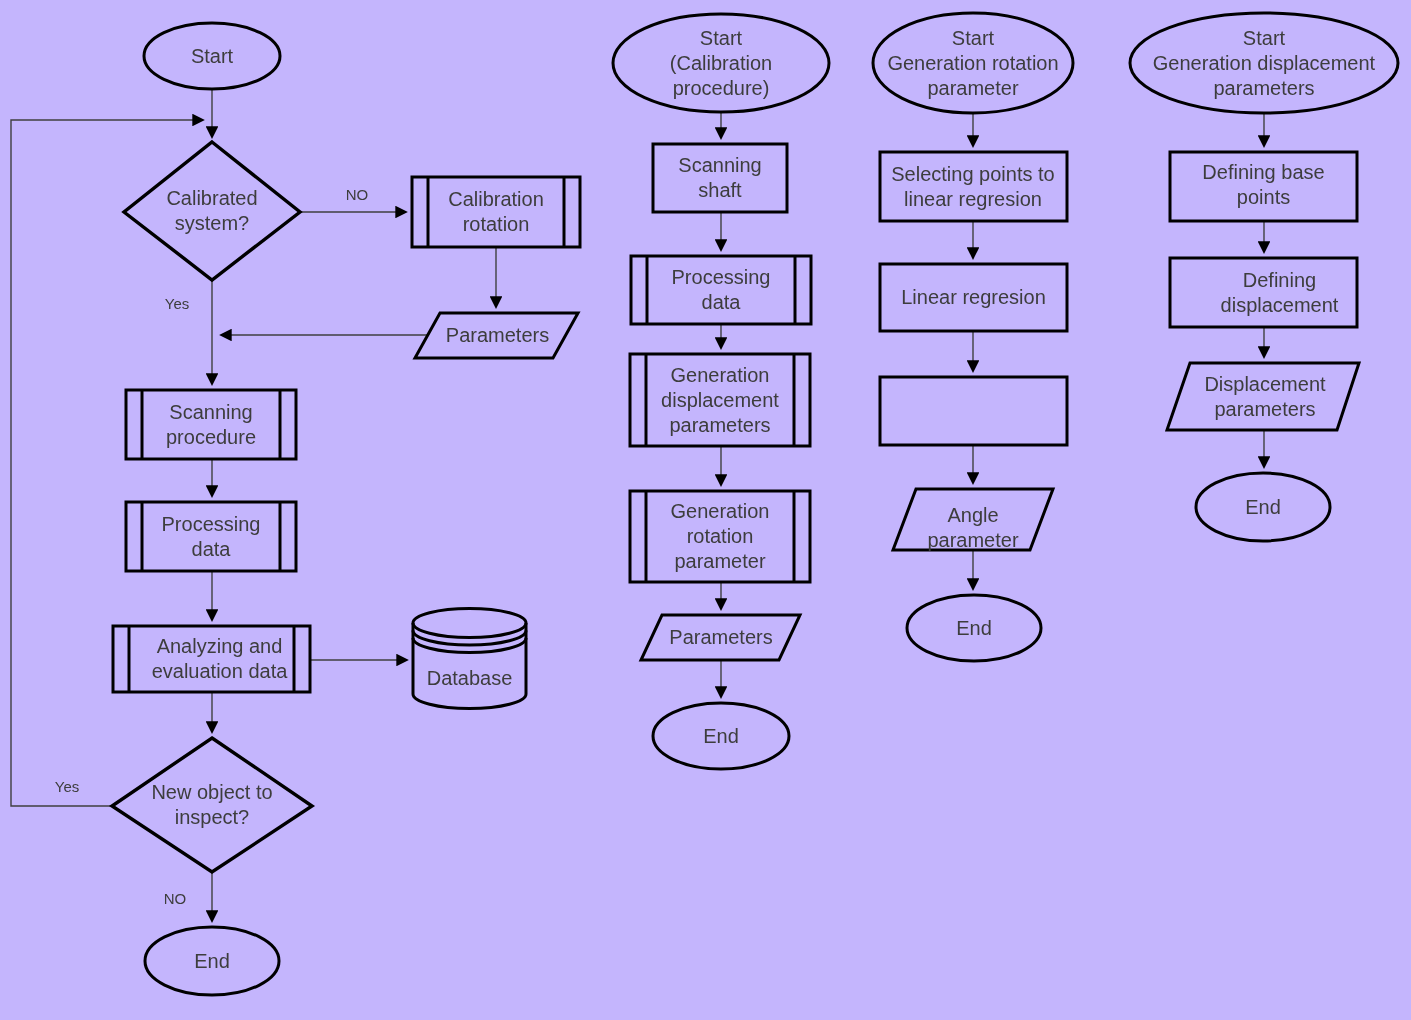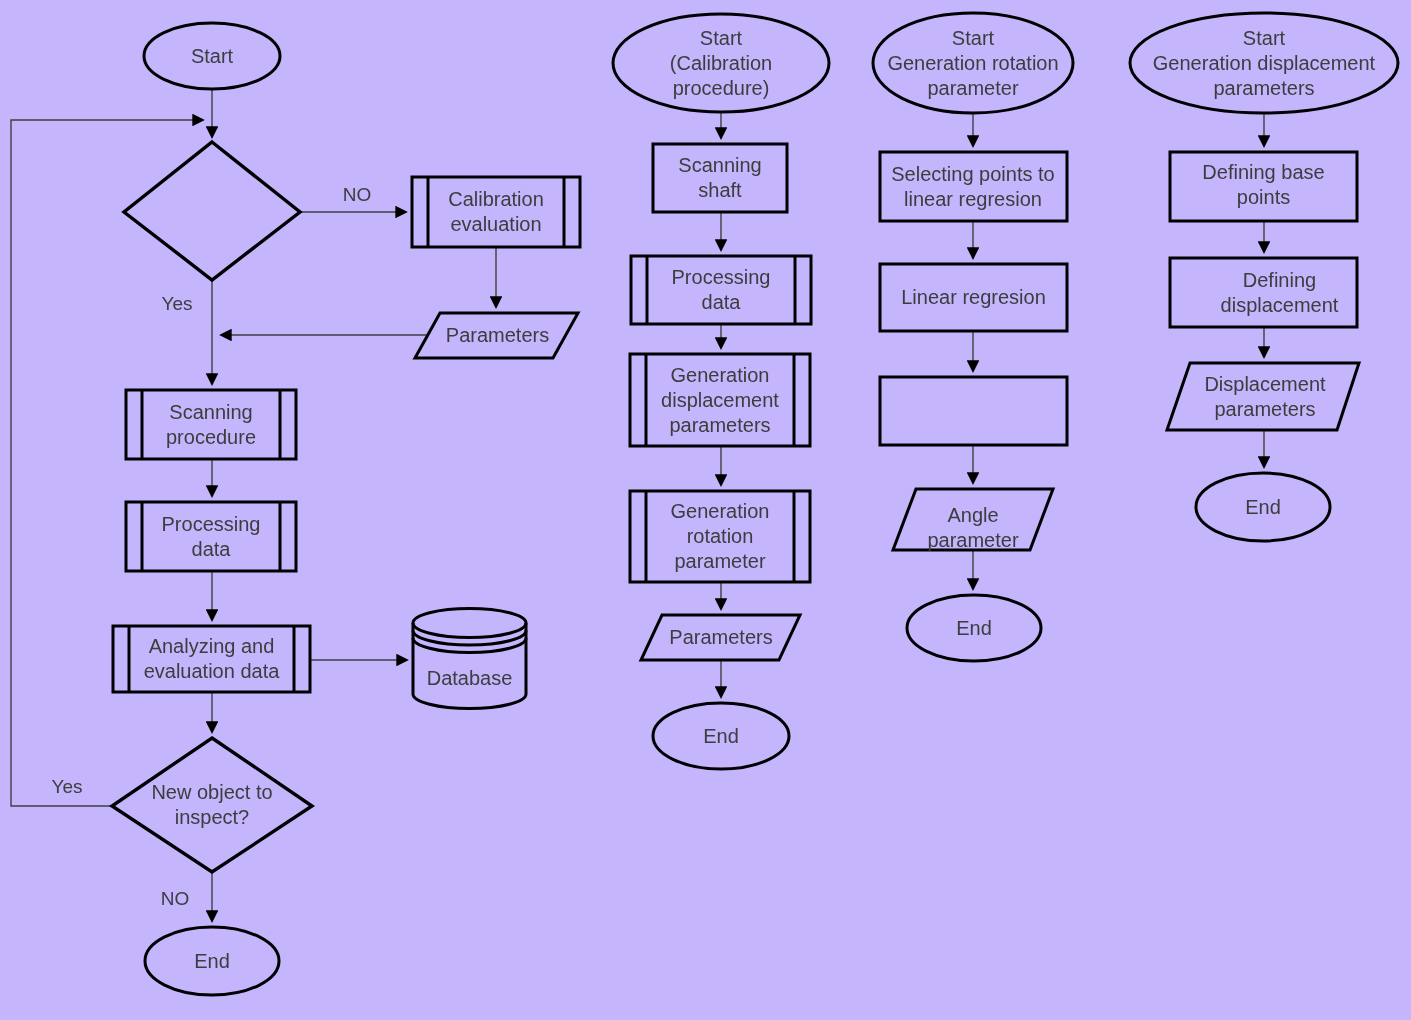--- a/index.html
+++ b/index.html
@@ -26,21 +26,21 @@
     align-items: center;
     justify-content: center;
     text-align: center;
     white-space: pre-line;
     font-size: 20px;
     line-height: 25px;
     color: #3d3d3d;
     pointer-events: none;
   }
   .edge-lbl {
-    font-size: 19px;
+    font-size: 15px;
   }
 </style>
 </head>
 <body>
 
 <div id="canvas">
 
   <svg id="shapes" width="1411" height="1020" viewBox="0 0 1411 1020">
     <defs>
       <marker id="arw" viewBox="0 0 10 10" refX="8.5" refY="5" markerWidth="9" markerHeight="9" orient="auto-start-reverse">
@@ -149,30 +149,32 @@
     <g stroke="#000000" stroke-width="3" fill="none">
       <ellipse cx="1264" cy="63" rx="134" ry="50"></ellipse>
       <rect x="1170" y="152" width="187" height="69"></rect>
       <rect x="1170" y="258" width="187" height="69"></rect>
       <path d="M1190 363 L1359 363 L1337 430 L1167 430 Z"></path>
       <ellipse cx="1263" cy="507" rx="67" ry="34"></ellipse>
     </g>
   </svg>
 
   <div class="lbl" style="left:144px;top:23px;width:136px;height:66px;">Start</div>
+  <div class="lbl" style="left:124px;top:142px;width:176px;height:138px;">Calibrated
+system?</div>
   <div class="lbl edge-lbl" style="left:331px;top:181px;width:52px;height:26px;">NO</div>
   <div class="lbl edge-lbl" style="left:152px;top:290px;width:50px;height:26px;">Yes</div>
   <div class="lbl" style="left:428px;top:177px;width:136px;height:70px;">Calibration
-evaluation</div>
+rotation</div>
   <div class="lbl" style="left:430px;top:313px;width:135px;height:45px;">Parameters</div>
   <div class="lbl" style="left:142px;top:390px;width:138px;height:69px;">Scanning
 procedure</div>
   <div class="lbl" style="left:142px;top:502px;width:138px;height:69px;">Processing
 data</div>
-  <div class="lbl" style="left:129px;top:626px;width:165px;height:66px;">Analyzing and
+  <div class="lbl" style="left:129px;top:626px;width:165px;height:66px;padding-left:8px;">Analyzing and
 evaluation data</div>
   <div class="lbl" style="left:413px;top:656px;width:113px;height:44px;">Database</div>
   <div class="lbl" style="left:112px;top:738px;width:200px;height:134px;">New object to
 inspect?</div>
   <div class="lbl edge-lbl" style="left:40px;top:773px;width:54px;height:26px;">Yes</div>
   <div class="lbl edge-lbl" style="left:148px;top:885px;width:54px;height:26px;">NO</div>
   <div class="lbl" style="left:145px;top:927px;width:134px;height:68px;">End</div>
 
   <div class="lbl" style="left:613px;top:14px;width:216px;height:98px;">Start
 (Calibration

